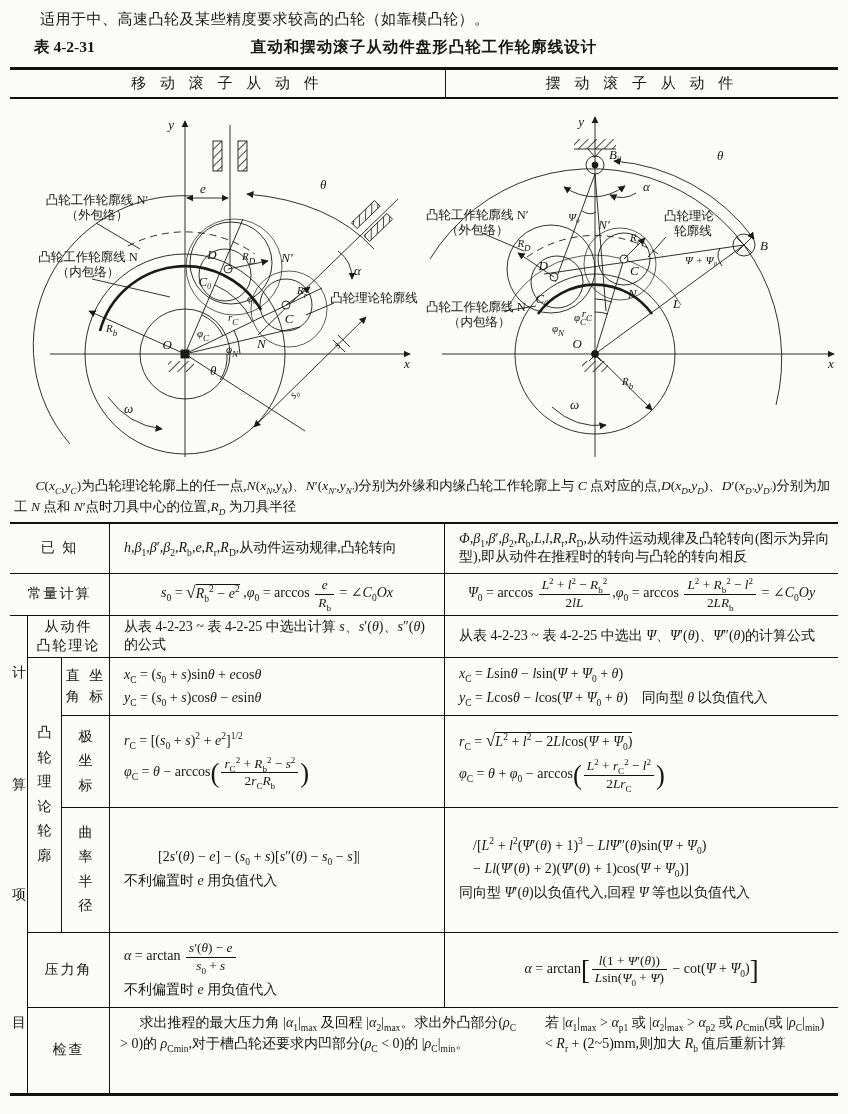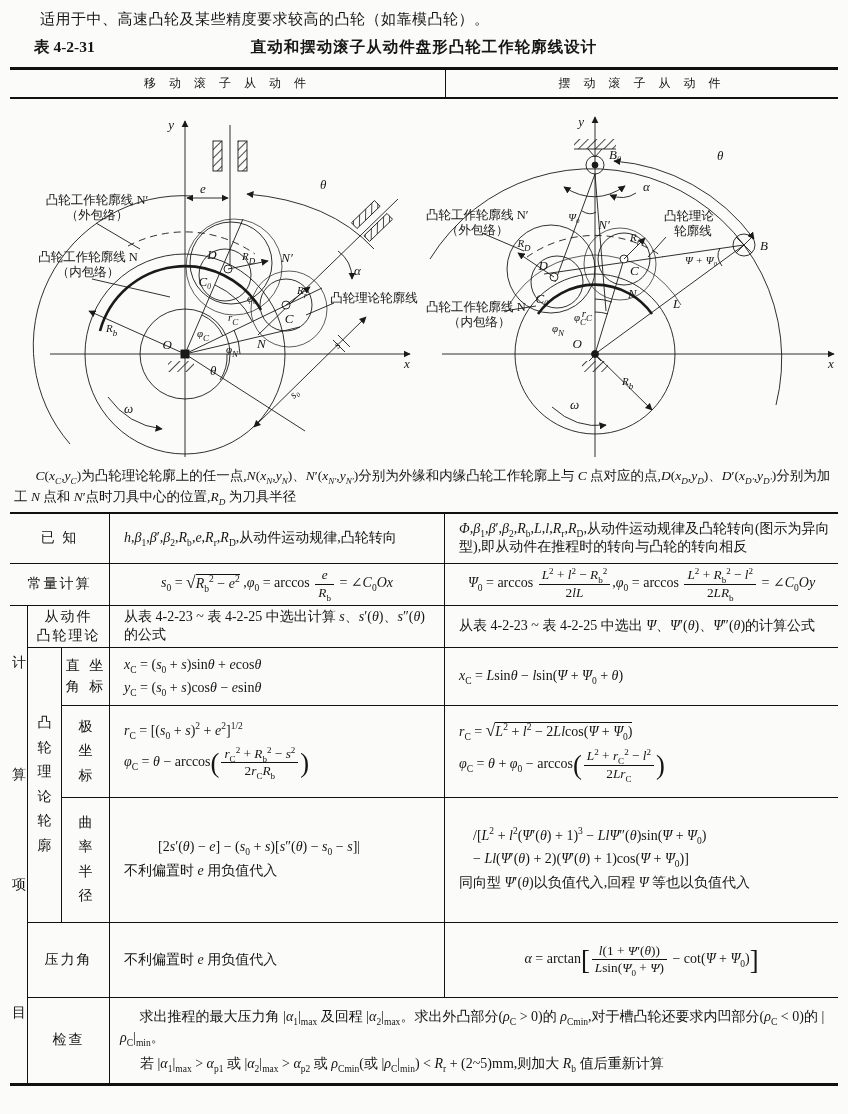--- a/index.html
+++ b/index.html
@@ -5,26 +5,26 @@
   html,body{margin:0;padding:0}
   body{width:848px;height:1114px;background:#fbfbfa;color:#151515;
        font-family:"Liberation Serif","DejaVu Serif",serif;overflow:hidden;position:relative}
   i{font-style:italic}
   sub,sup{font-size:0.68em;line-height:0}
   .intro{margin:10px 12px 0 40px;font-size:15px;letter-spacing:.5px}
   .caption{position:relative;height:26px;margin:8px 10px 4px 10px;font-weight:bold;font-size:15.5px}
   .caption .tno{position:absolute;left:24px;top:0}
   .caption .ttl{position:absolute;left:0;right:0;text-align:center;top:0;letter-spacing:1px}
   .hdr{margin:0 10px;border-top:3px solid #111;border-bottom:2px solid #111;display:flex;height:27px}
-  .hdr div{display:flex;align-items:center;justify-content:center;font-size:12px;letter-spacing:5px}
+  .hdr div{display:flex;align-items:center;justify-content:center;font-size:15px;letter-spacing:5px}
   .hdr .hl{width:435px;border-right:1.5px solid #111}
   .hdr .hr{flex:1}
   .diagrams{display:flex;height:365px}
   .diagrams svg{display:block}
-  .note{margin:2px 14px 4px 14px;font-size:13.5px;line-height:1.55;text-indent:1.6em}
+  .note{margin:12px 14px 4px 14px;font-size:13.5px;line-height:1.55;text-indent:1.6em}
   .tbl{margin:0 10px;display:grid;
        grid-template-columns:18px 34px 48px 335px 1fr;
        grid-template-rows:50px 42px 42px 58px 92px 125px 75px 85px;
        border-top:2px solid #111;border-bottom:3px solid #111;font-size:14px}
   .c{display:flex;align-items:center;min-width:0}
   .br{border-right:1px solid #111}
   .bb{border-bottom:1px solid #111}
   .lbl{justify-content:center;text-align:center;letter-spacing:2px}
   .lines{flex-direction:column;align-items:flex-start;justify-content:center;row-gap:7px;padding:3px 8px 3px 14px}
   .ctr{justify-content:center}
@@ -33,21 +33,21 @@
   .outercol span{position:absolute;left:1px;width:16px;text-align:center}
   .fr{display:inline-flex;flex-direction:column;vertical-align:middle;text-align:center;font-size:.95em;margin:0 2px}
   .fr .nu{border-bottom:1px solid #111;padding:0 3px;line-height:1.25}
   .fr .de{padding:0 3px;line-height:1.25}
   .rad{white-space:nowrap}
   .rad .sq{font-size:1.25em}
   .ov{border-top:1.2px solid #111;padding-top:1px}
   .bp{font-size:1.9em;font-weight:400;vertical-align:middle;line-height:0}
   .ind{padding-left:34px}
   .ind2{padding-left:14px}
-  .chk{flex-direction:column;align-items:flex-start;justify-content:center;row-gap:5px;padding:4px 10px;line-height:1.5}
+  .chk{align-items:flex-start;justify-content:center;row-gap:5px;padding:4px 10px;line-height:1.5}
   .chk .p1{text-indent:1.4em}
   .chk .p2{padding-left:20px}
   svg text{font-family:"Liberation Serif","DejaVu Serif",serif;fill:#151515}
   svg .zh{font-size:12.5px}
   svg .vv{font-style:italic;font-size:13px}
   svg .vs{font-style:italic;font-size:11px}
 </style>
 </head>
 <body>
 
@@ -326,20 +326,21 @@
   <div class="c lbl br bb" style="grid-area:4/3/5/4;flex-direction:row;line-height:1.5">
     <span>直角</span>
     <span>坐标</span>
   </div>
   <div class="c lines br bb" style="grid-area:4/4/5/5">
     <div><i>x</i><sub>C</sub> = (<i>s</i><sub>0</sub> + <i>s</i>)sin<i>θ</i> + <i>e</i>cos<i>θ</i></div>
     <div><i>y</i><sub>C</sub> = (<i>s</i><sub>0</sub> + <i>s</i>)cos<i>θ</i> − <i>e</i>sin<i>θ</i></div>
   </div>
   <div class="c lines bb" style="grid-area:4/5/5/6">
     <div><i>x</i><sub>C</sub> = <i>L</i>sin<i>θ</i> − <i>l</i>sin(<i>Ψ</i> + <i>Ψ</i><sub>0</sub> + <i>θ</i>)</div>
+    <div><i>y</i><sub>C</sub> = <i>L</i>cos<i>θ</i> − <i>l</i>cos(<i>Ψ</i> + <i>Ψ</i><sub>0</sub> + <i>θ</i>)　同向型 <i>θ</i> 以负值代入</div>
   </div>
 
   <div class="c ctr br bb" style="grid-area:5/3/6/4">
     <div class="vstack">
       <span>极</span>
       <span>坐</span>
       <span>标</span>
     </div>
   </div>
   <div class="c lines br bb" style="grid-area:5/4/6/5">
@@ -370,20 +371,24 @@
     <div>不利偏置时 <i>e</i> 用负值代入</div>
   </div>
   <div class="c lines bb" style="grid-area:6/5/7/6">
     <div class="ind2">/[<i>L</i><sup>2</sup> + <i>l</i><sup>2</sup>(<i>Ψ</i>′(<i>θ</i>) + 1)<sup>3</sup> − <i>Ll</i><i>Ψ</i>″(<i>θ</i>)sin(<i>Ψ</i> + <i>Ψ</i><sub>0</sub>)</div>
     <div class="ind2">− <i>Ll</i>(<i>Ψ</i>′(<i>θ</i>) + 2)(<i>Ψ</i>′(<i>θ</i>) + 1)cos(<i>Ψ</i> + <i>Ψ</i><sub>0</sub>)]</div>
     <div>同向型 <i>Ψ</i>′(<i>θ</i>)以负值代入,回程 <i>Ψ</i> 等也以负值代入</div>
   </div>
 
   <div class="c lbl br bb" style="grid-area:7/2/8/4">压力角</div>
   <div class="c lines br bb" style="grid-area:7/4/8/5">
+    <div><i>α</i> = arctan <span class="fr">
+          <span class="nu"><i>s</i>′(<i>θ</i>) − <i>e</i></span>
+          <span class="de"><i>s</i><sub>0</sub> + <i>s</i></span>
+        </span></div>
     <div>不利偏置时 <i>e</i> 用负值代入</div>
   </div>
   <div class="c ctr bb" style="grid-area:7/5/8/6">
     <div><i>α</i> = arctan<span class="bp">[</span><span class="fr">
           <span class="nu"><i>l</i>(1 + <i>Ψ</i>′(<i>θ</i>))</span>
           <span class="de"><i>L</i>sin(<i>Ψ</i><sub>0</sub> + <i>Ψ</i>)</span>
         </span> − cot(<i>Ψ</i> + <i>Ψ</i><sub>0</sub>)<span class="bp">]</span></div>
   </div>
 
   <div class="c lbl br" style="grid-area:8/2/9/4">检查</div>

